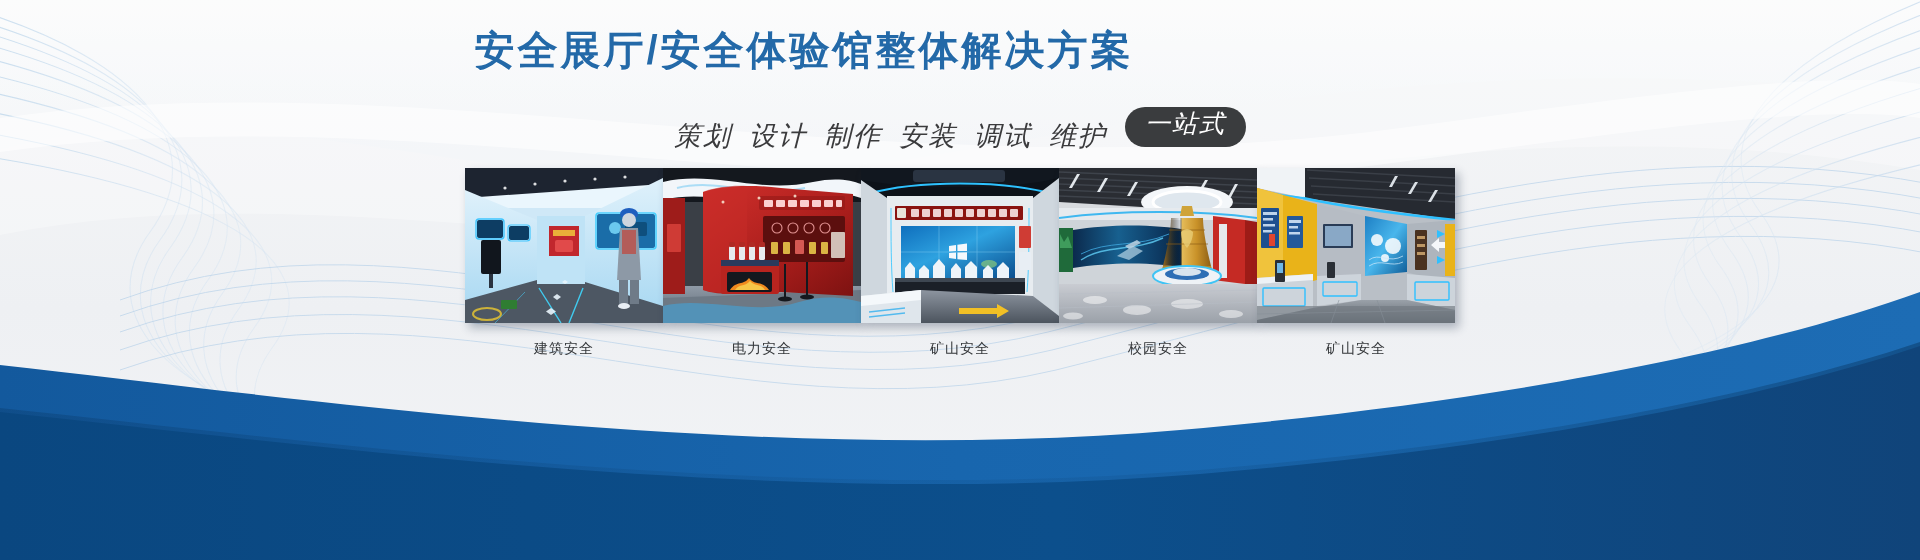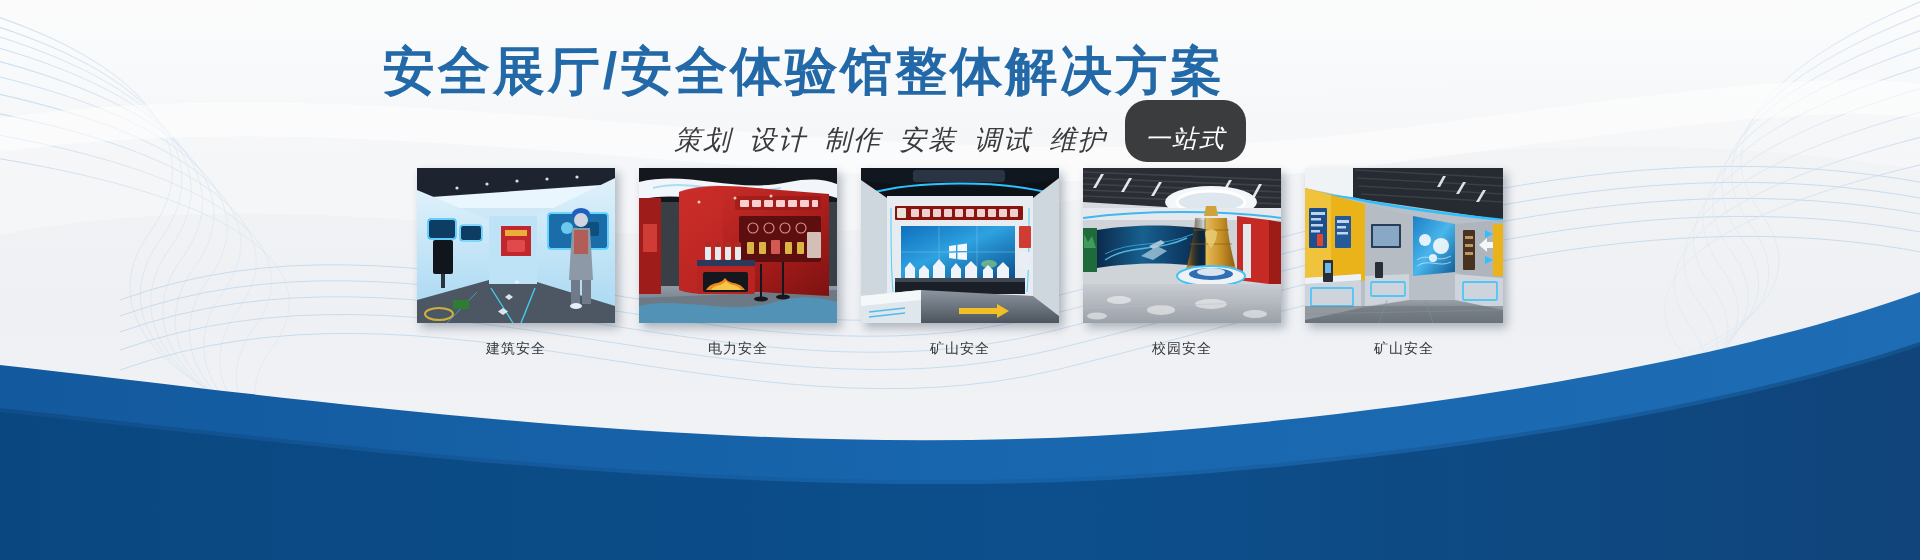--- a/index.html
+++ b/index.html
@@ -11,49 +11,49 @@
   }
   #banner{
     position:relative;width:1920px;height:560px;overflow:hidden;
     background:linear-gradient(180deg,#f6f7f8 0%,#eef0f3 55%,#f3f4f6 100%);
   }
   
   .bg-waves{position:absolute;inset:0;width:1920px;height:560px;pointer-events:none;}
 
   
   .title{
-    position:absolute;top:40px;left:0;width:1608px;text-align:center;
-    font-size:52px;font-weight:bold;letter-spacing:3px;
+    position:absolute;top:26px;left:0;width:1608px;text-align:center;
+    font-size:40px;font-weight:bold;letter-spacing:3px;
     color:#2369a8;line-height:1.2;white-space:nowrap;
     text-shadow:0 1px 0 rgba(255,255,255,.7);
   }
   
   .subtitle-row{
     position:absolute;top:100px;left:0;width:1920px;
     display:flex;align-items:center;justify-content:center;gap:14px;
     white-space:nowrap;
   }
   .subtitle-words{
     display:flex;align-items:center;gap:17px;
     font-size:27px;font-style:italic;font-weight:500;
     color:#3b3b3d;letter-spacing:2px;
   }
   .subtitle-words span{display:inline-block;margin-top:18px;}
   .badge{
     display:inline-flex;align-items:center;justify-content:center;
     background:#3a3c3e;color:#ffffff;
     font-size:25px;font-style:italic;font-weight:500;letter-spacing:2px;
-    padding:22px 20px 7px 20px;border-radius:22px;
+    padding:0 20px 7px 20px;border-radius:22px;
     margin-left:4px;
   }
 
   
   .thumbs{
     position:absolute;top:168px;left:0;width:1920px;
-    display:flex;justify-content:center;align-items:flex-start;gap:24px;
+    display:flex;justify-content:center;align-items:flex-start;
   }
   .thumb-card{
     width:198px;display:flex;flex-direction:column;align-items:center;
   }
   .thumb-frame{
     width:198px;height:155px;overflow:hidden;position:relative;
     box-shadow:4px 5px 9px rgba(40,55,80,.33);
     background:#1a1f2a;
   }
   .thumb-art{position:absolute;inset:0;width:198px;height:155px;display:block;}

